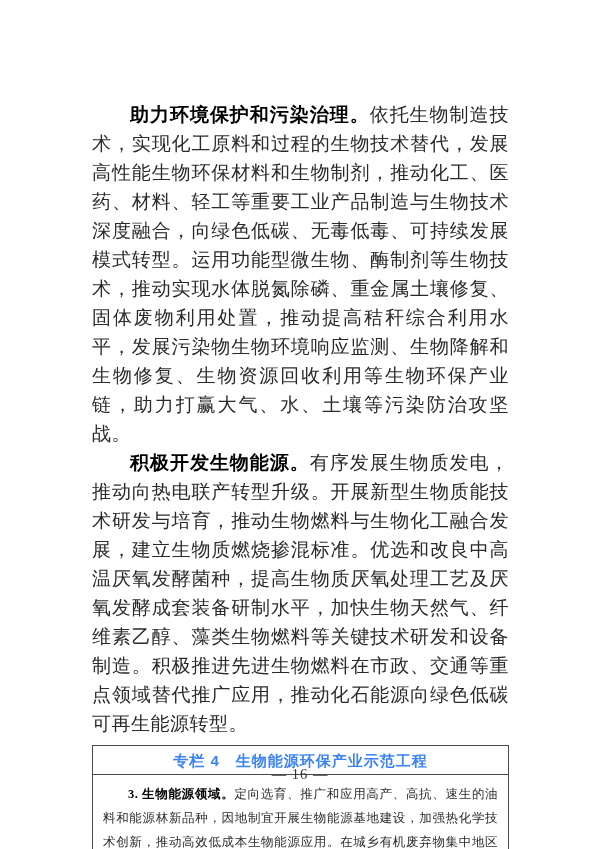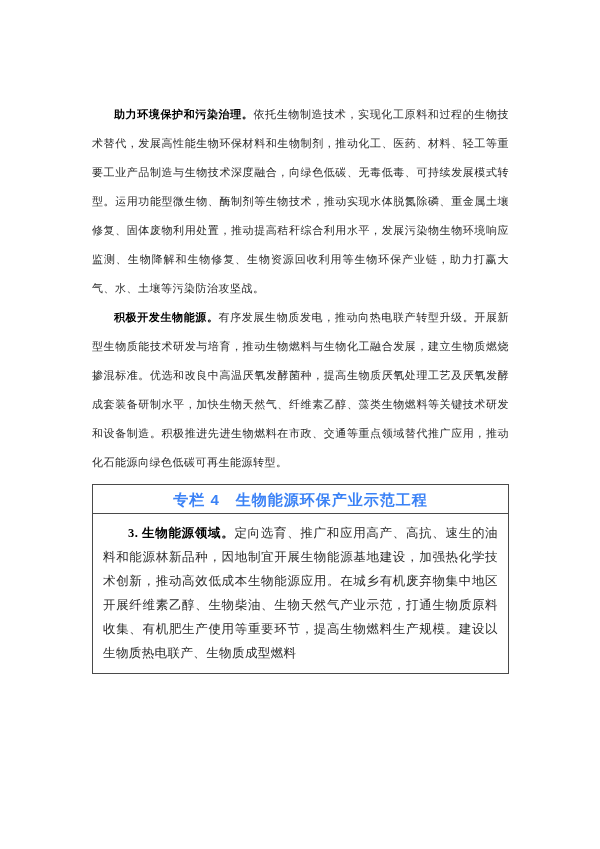--- a/index.html
+++ b/index.html
@@ -18,21 +18,21 @@
     background: #ffffff;
   }
   .content {
     position: absolute;
     left: 92px;
     top: 100px;
     width: 417px;
   }
   p.para {
     margin: 0;
-    font-size: 11px;
+    font-size: 19px;
     line-height: 29px;
     letter-spacing: 0.5px;
     text-align: justify;
     text-justify: inter-character;
     text-indent: 2em;
     color: #2a2a2a;
   }
   p.para .lead {
     font-family: "Liberation Sans", "DejaVu Sans", sans-serif;
     font-weight: 700;
@@ -89,13 +89,14 @@
 
     <p class="para"><span class="lead">积极开发生物能源。</span><span>有序发展生物质发电，推动向热电联产转型升级。开展新型生物质能技术研发与培育，推动生物燃料与生物化工融合发展，建立生物质燃烧掺混标准。优选和改良中高温厌氧发酵菌种，提高生物质厌氧处理工艺及厌氧发酵成套装备研制水平，加快生物天然气、纤维素乙醇、藻类生物燃料等关键技术研发和设备制造。积极推进先进生物燃料在市政、交通等重点领域替代推广应用，推动化石能源向绿色低碳可再生能源转型。</span></p>
 
     <div class="box">
       <div class="box-title">专栏 4　生物能源环保产业示范工程</div>
       <div class="box-body"><span class="item-lead">3. 生物能源领域。</span><span>定向选育、推广和应用高产、高抗、速生的油料和能源林新品种，因地制宜开展生物能源基地建设，加强热化学技术创新，推动高效低成本生物能源应用。在城乡有机废弃物集中地区开展纤维素乙醇、生物柴油、生物天然气产业示范，打通生物质原料收集、有机肥生产使用等重要环节，提高生物燃料生产规模。建设以生物质热电联产、生物质成型燃料</span></div>
     </div>
 
   </div>
 
+  <div class="page-number">— 16 —</div>
 </div>
 
 </body></html>

